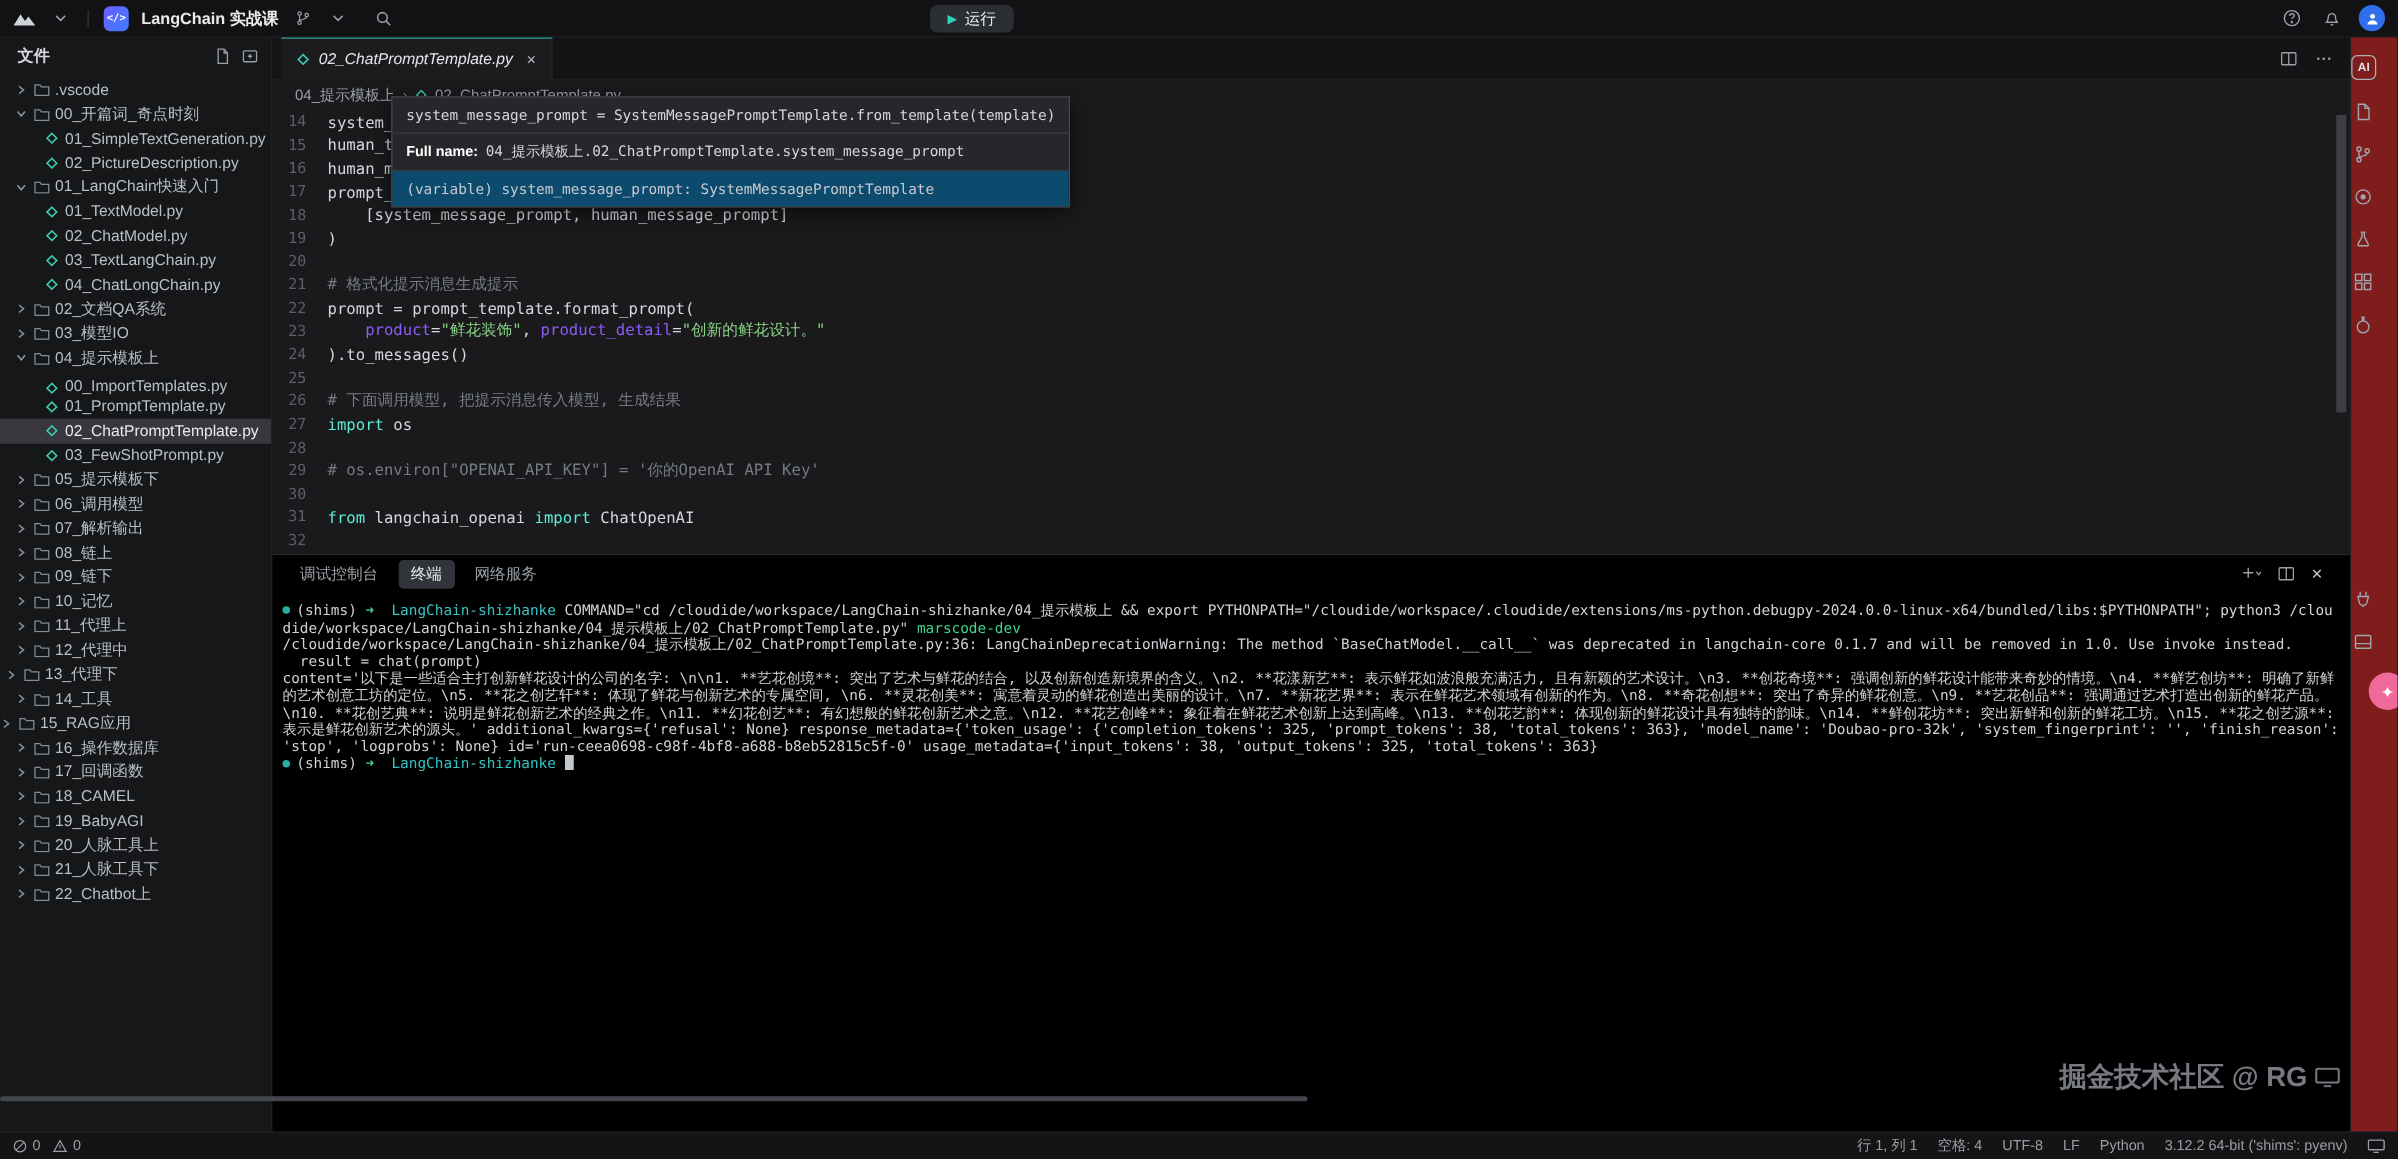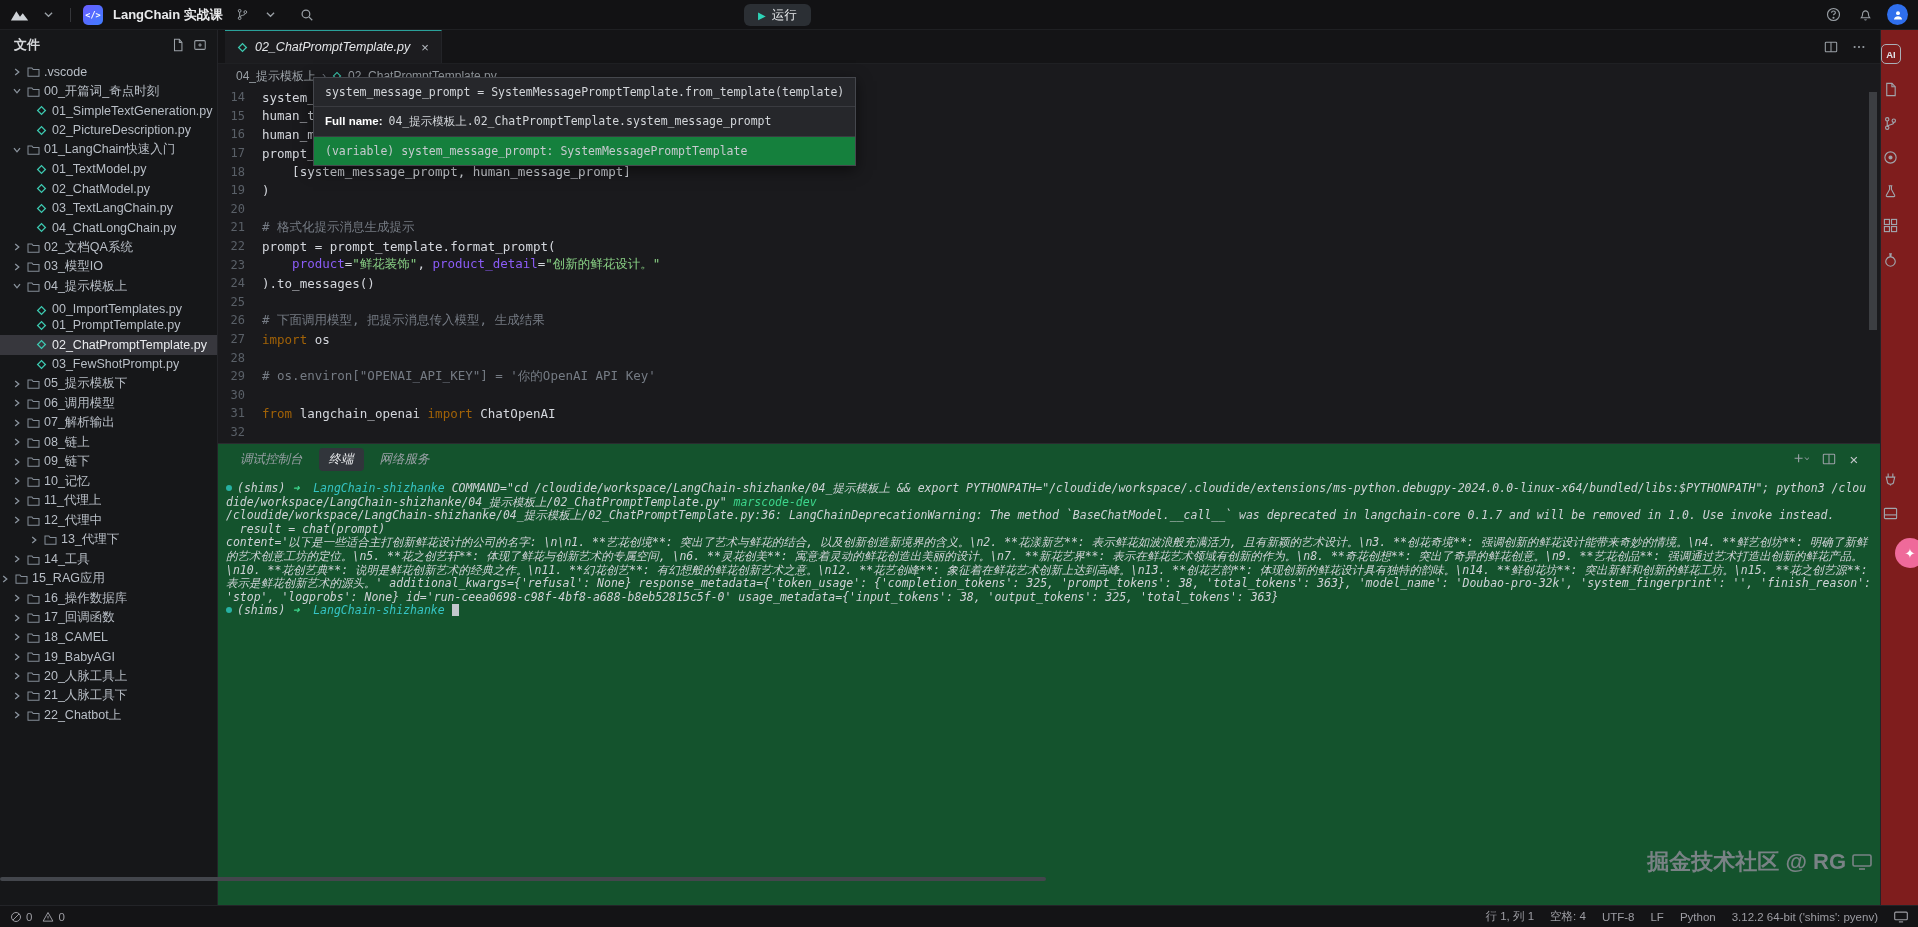--- a/index.html
+++ b/index.html
@@ -39,32 +39,32 @@
   .tab { display:flex; align-items:center; gap:7px; padding:0 12px; background:#1c1c1f; border-top:1px solid #2aa19a; border-right:1px solid #232428; color:#e4e6e9; font-size:12.5px; font-style:italic; cursor:pointer; margin-left:7px; }
   .tab .close { font-style:normal; color:#b9bec4; font-size:13px; margin-left:4px; }
   .tab-actions { margin-left:auto; display:flex; align-items:center; gap:14px; padding-right:14px; color:#9aa0a6; }
   .breadcrumb { height:24px; flex:none; display:flex; align-items:center; gap:6px; padding-left:18px; color:#9aa0a6; font-size:12px; background:#1a1a1d; }
   .crumb-sep { color:#6f757c; }
 
   
   .code-area { height:355px; flex:none; position:relative; overflow:hidden; font-family:"DejaVu Sans Mono",monospace; font-size:12.5px; }
   .code-line { height:18.6px; display:flex; align-items:center; white-space:pre; }
   .lnum { width:44px; flex:none; text-align:right; padding-right:17px; color:#5a6068; font-size:12px; }
-  .tok-d { color:#d4d7dd; } .tok-k { color:#a16207;text-align:right; } .tok-s { color:#89d185; }
+  .tok-d { color:#d4d7dd; } .tok-k { color:#5eead4;text-align:right; } .tok-s { color:#89d185; }
   .tok-c { color:#757b84; } .tok-p { color:#8b5cf6; }
   .v-scroll { position:absolute; right:3px; top:4px; width:8px; height:238px; background:#45474c; opacity:.8; }
 
   
   .tooltip { position:absolute; left:95px; top:47px; z-index:8; background:#26272b; border:1px solid #45474d; box-shadow:0 4px 14px rgba(0,0,0,.55); max-width:720px; font-size:11.5px; }
   .tt-row { padding:7px 11px; font-family:"DejaVu Sans Mono",monospace; color:#d3d6da; border-bottom:1px solid #3a3b40; white-space:nowrap; }
   .tt-row.full-name b { font-family:"Liberation Sans",sans-serif; color:#fff; font-weight:700; margin-right:6px; }
-  .tt-row.var { border-bottom:none; background:#15803d; color:#c7cacf; }
-
-  
-  .panel { height:462px; flex:none; border-top:1px solid #2a2b2f; display:flex; flex-direction:column; background:#14532d;font-style:italic; }
+  .tt-row.var { border-bottom:none; background:#0c4a6e; color:#c7cacf; }
+
+  
+  .panel { height:462px; flex:none; border-top:1px solid #2a2b2f; display:flex; flex-direction:column; background:#000000; }
   .panel-tabs { height:30px; flex:none; display:flex; align-items:center; gap:6px; padding:0 12px; font-size:12.5px; color:#9aa0a6; }
   .ptab { padding:3px 10px; border-radius:4px; cursor:pointer; }
   .ptab.active { background:#31353b; color:#e8eaec; }
   .panel-actions { margin-left:auto; display:flex; align-items:center; gap:13px; color:#9aa0a6; padding-right:10px; }
   .terminal { flex:1; overflow:hidden; padding:8px 8px 0 8px; font-family:"DejaVu Sans Mono",monospace; font-size:11.5px; line-height:13.6px; color:#cfd2d6; }
   .term-block { white-space:pre-wrap; word-break:break-all; }
   .tdot { display:inline-block; width:6px; height:6px; border-radius:50%; background:#27b1a3; margin:0 5px 1px 0; vertical-align:middle; }
   .seg-t { color:#cfd2d6; } .seg-g { color:#3dd68c; } .seg-cy { color:#36c5c5; }
   .tcursor { display:inline-block; width:7px; height:12px; background:#c2c7cc; vertical-align:-2px; }
 
@@ -431,21 +431,21 @@
                 <path d="M2.2 1l3.6 3-3.6 3" fill="none" stroke="#8b949e" stroke-width="1.3"></path>
               </svg>
             </span>
             <span class="ficon">
               <svg width="13" height="11" viewBox="0 0 16 14">
                 <path d="M1 2.5h5l1.5 2H15v8.5H1z" fill="none" stroke="#848d97" stroke-width="1.3"></path>
               </svg>
             </span>
             <span class="tlabel">12_代理中</span>
           </div>
-          <div class="tree-row" style="padding-left: 29px;">
+          <div class="tree-row" style="padding-left: 4px;">
             <span class="twisty">
               <svg width="8" height="8" viewBox="0 0 8 8">
                 <path d="M2.2 1l3.6 3-3.6 3" fill="none" stroke="#8b949e" stroke-width="1.3"></path>
               </svg>
             </span>
             <span class="ficon">
               <svg width="13" height="11" viewBox="0 0 16 14">
                 <path d="M1 2.5h5l1.5 2H15v8.5H1z" fill="none" stroke="#848d97" stroke-width="1.3"></path>
               </svg>
             </span>

